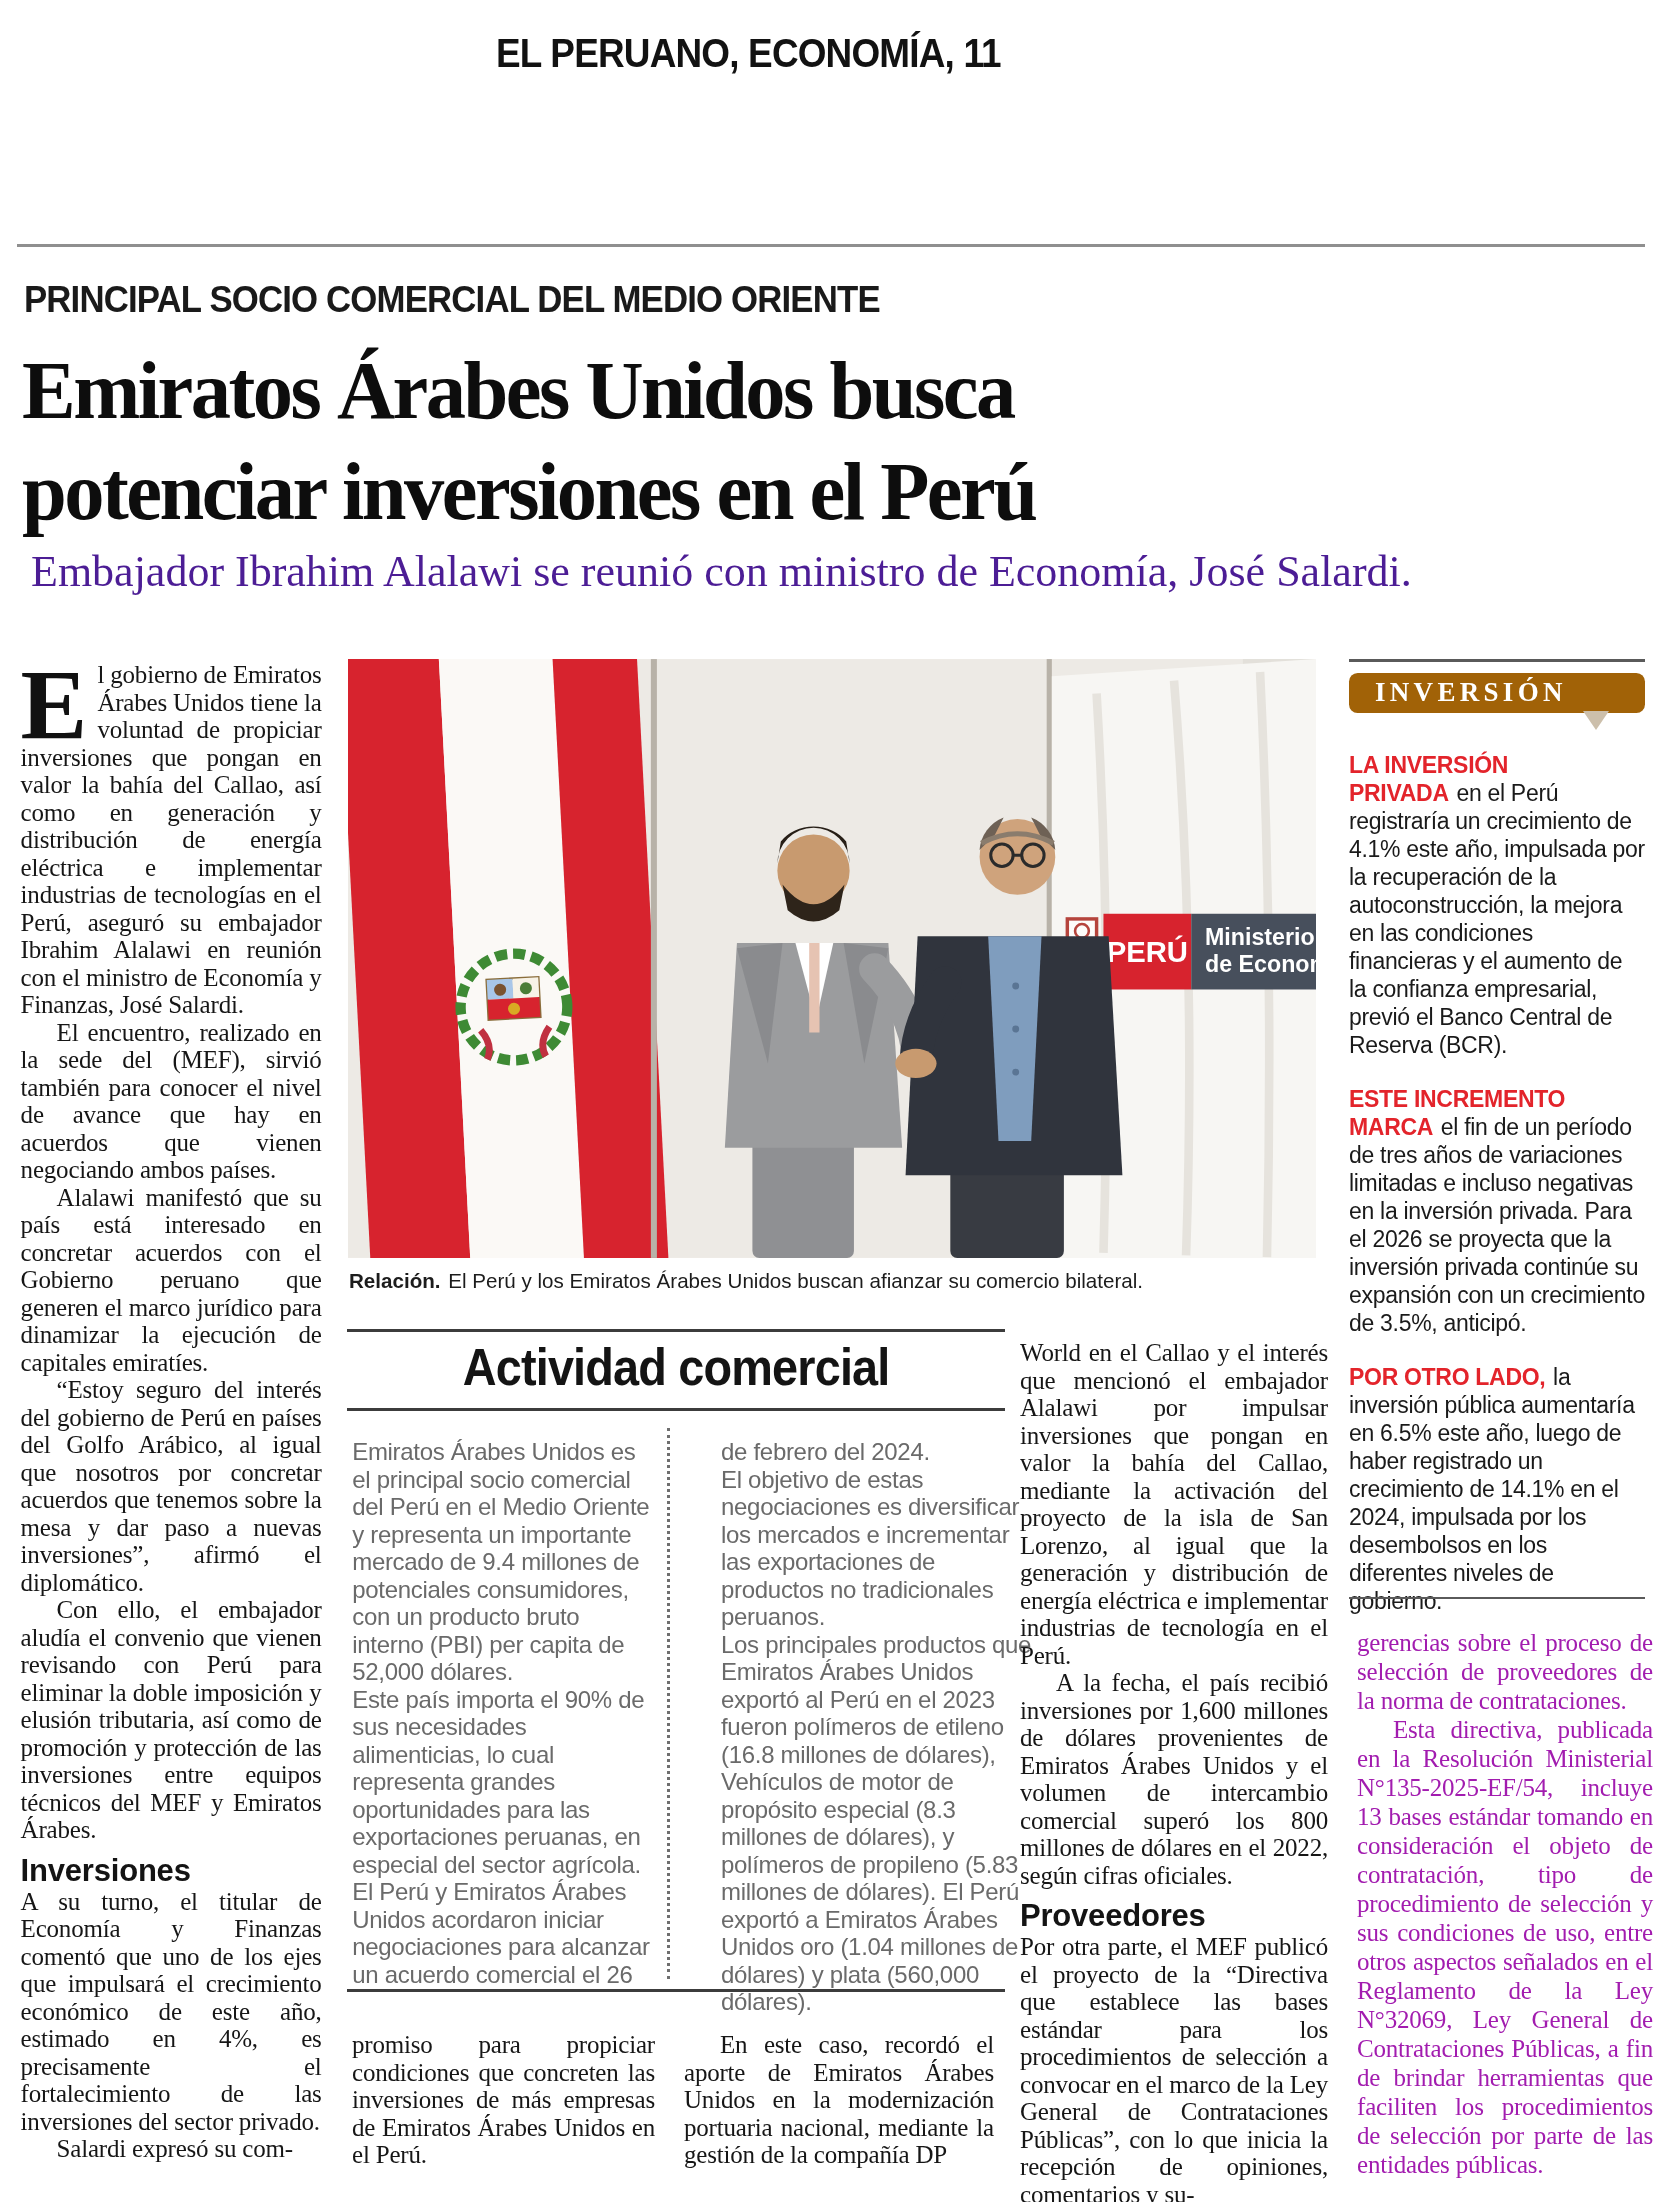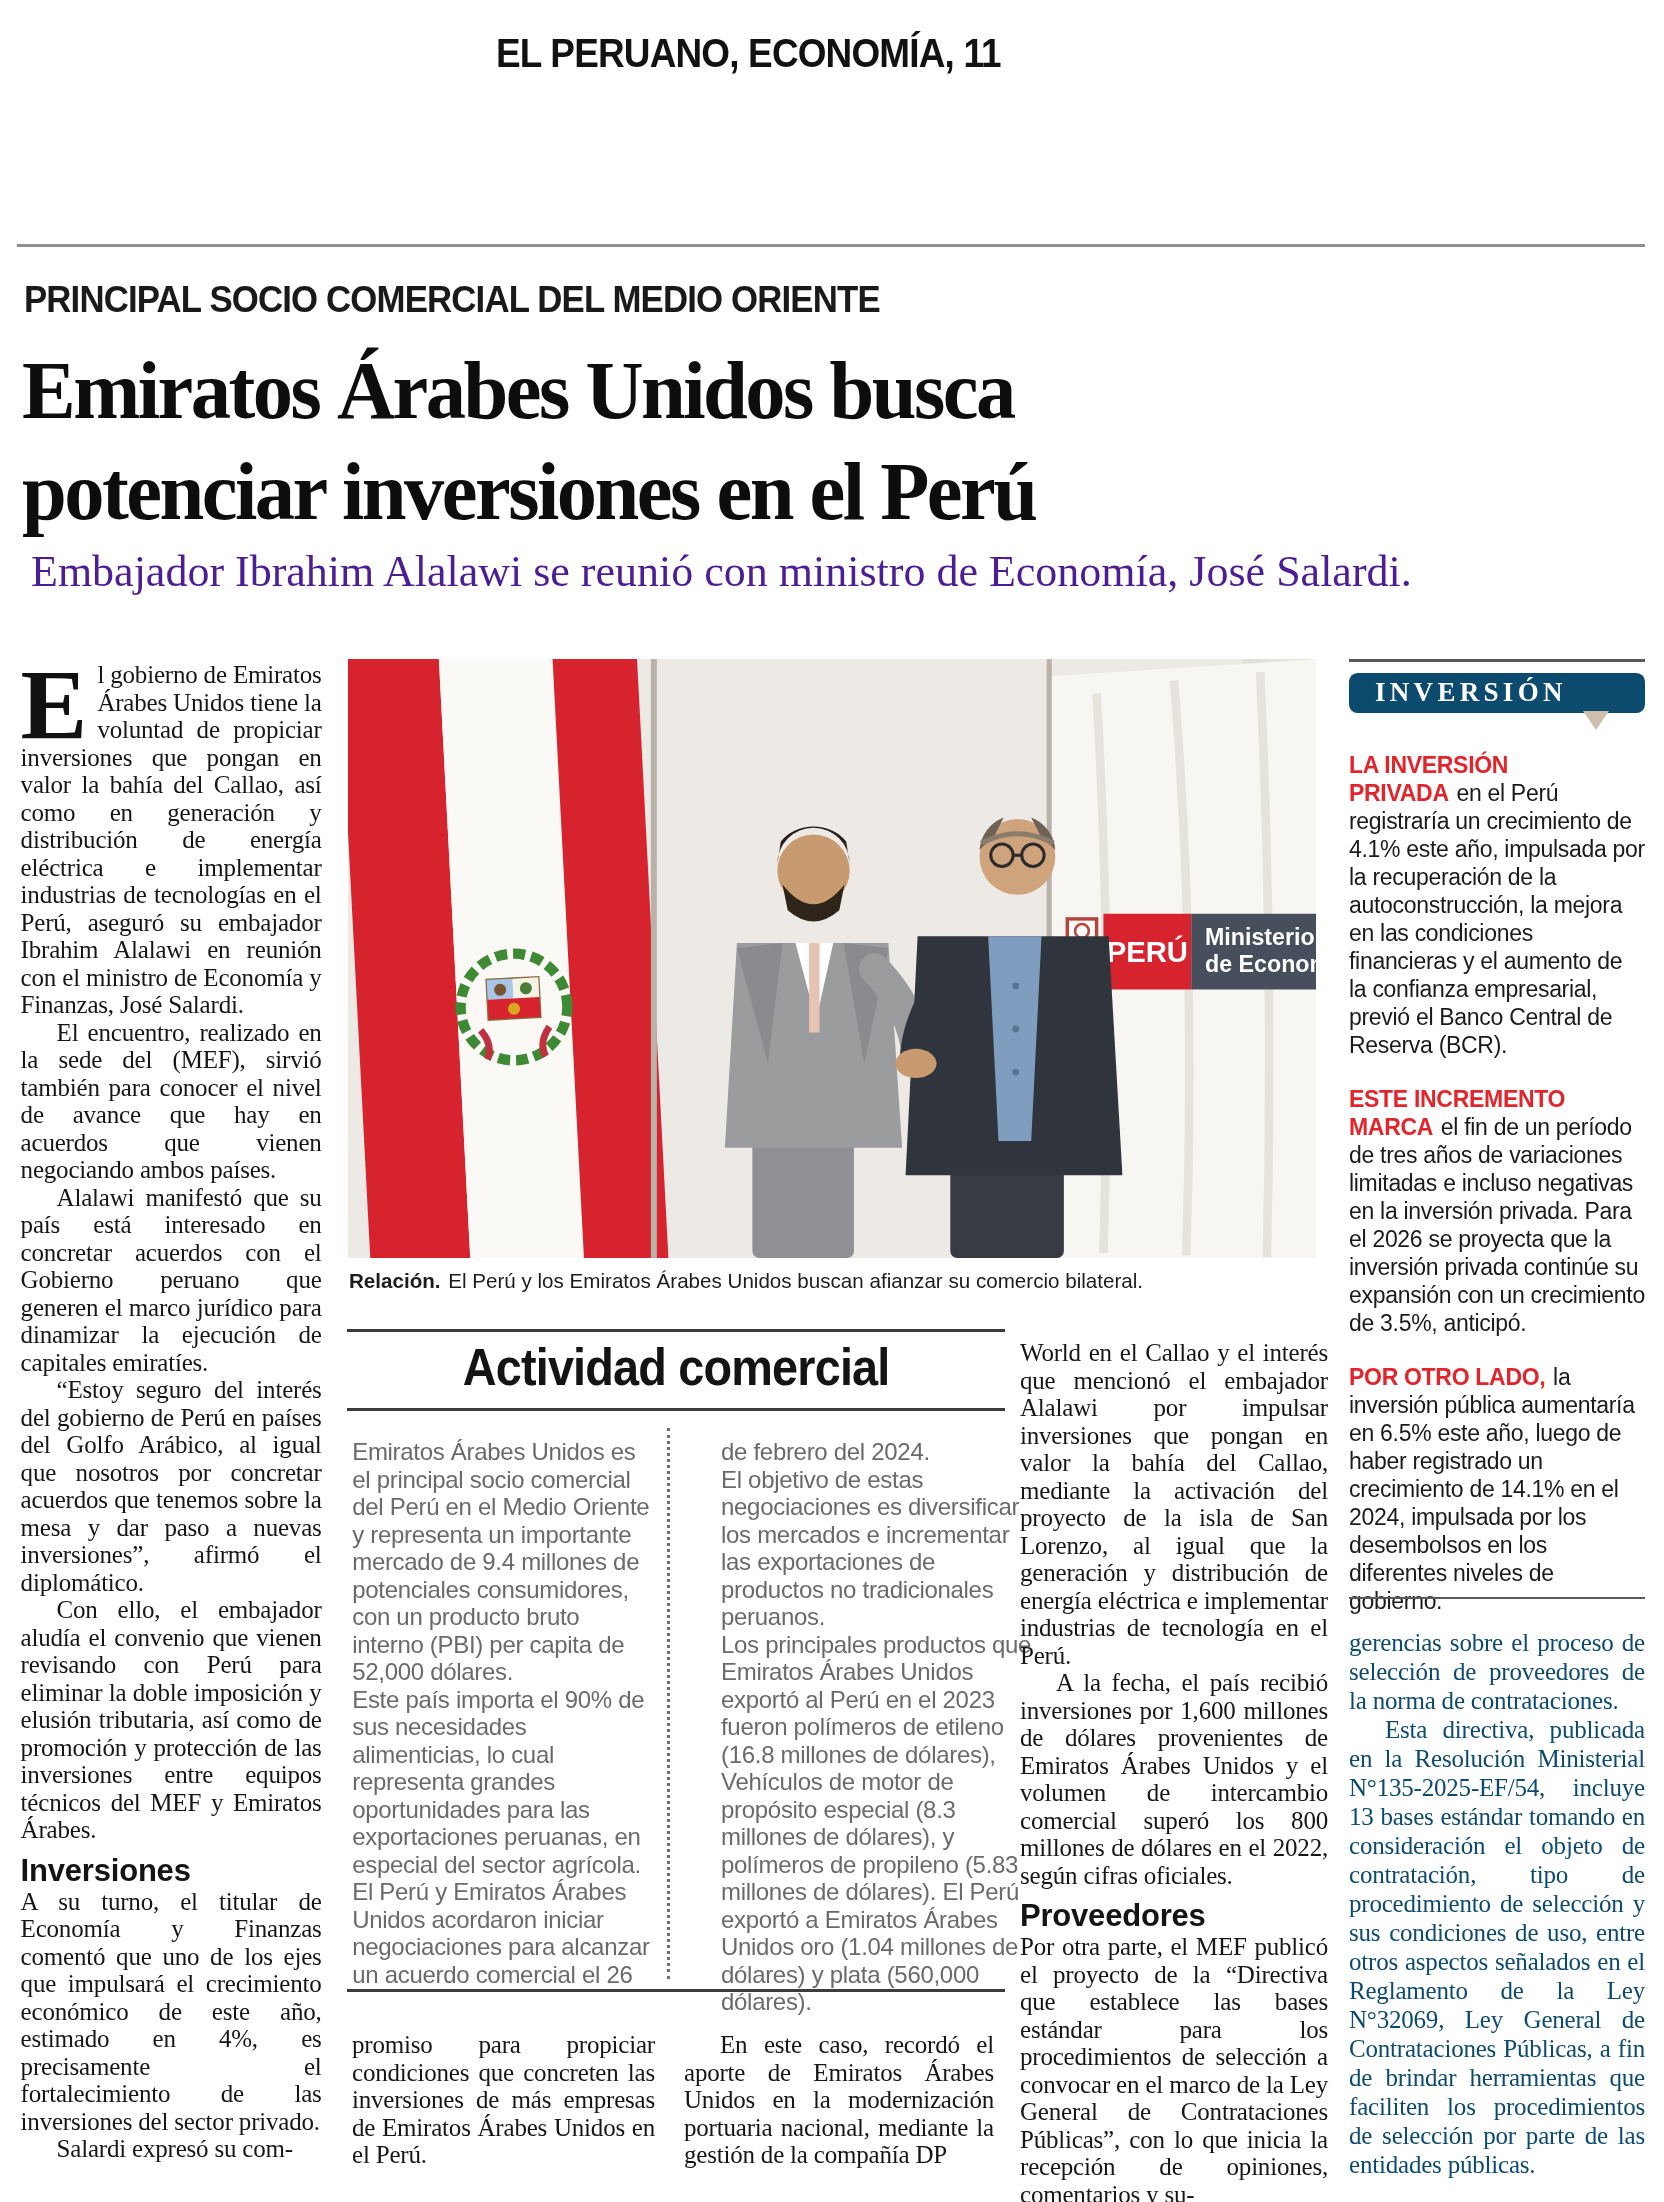--- a/index.html
+++ b/index.html
@@ -58,34 +58,34 @@
           line-height:27.5px;color:#6a6a6a;letter-spacing:-0.3px;}
   .fb-col p{margin:0;}
   .fb-left{left:5.2px;width:303px;}
   .fb-right{left:335px;width:311px;margin-left:39px;}
   .fb-divider{position:absolute;left:320px;top:99px;height:551px;width:0;
               border-left:3.4px dotted #6f6f6f;}
 
   
   .sidebar{position:absolute;left:1349px;top:659px;width:296px;height:1540px;}
   .sb-rule{width:296px;height:2.6px;background:#5a5a5a;}
-  .sb-tag{position:relative;margin-top:11.2px;width:296px;height:40px;background:#0c4a6e;
+  .sb-tag{position:relative;margin-top:11.2px;width:296px;height:40px;background:#a16207;
           border-radius:8.6px;}
   .sb-tag-label{position:absolute;left:26px;top:4.3px;font-family:"Liberation Serif",serif;
           font-weight:700;font-size:27px;letter-spacing:4.3px;color:#ffffff;}
   .sb-tag-pointer{position:absolute;right:36px;bottom:-17px;width:0;height:0;
           border-left:13.8px solid transparent;border-right:13.8px solid transparent;
           border-top:19px solid #ccbfab;}
   .sb-items{margin-top:38px;font-family:"Liberation Sans",sans-serif;font-size:23px;
             line-height:28px;color:#1a1a1a;letter-spacing:-0.3px;}
   .sb-items p{margin:0 0 26px 0;text-align:left;}
   .sb-lead{color:#e3242b;font-weight:800;margin-right:7.7px;}
   .sb-rule.mid{position:absolute;top:938px;height:1.7px;}
   .sb-serif{position:absolute;top:969px;width:296px;font-family:"Liberation Serif",serif;
-            font-size:25px;line-height:29px;text-align:justify;color:#0c4a6e;letter-spacing:-0.2px;}
+            font-size:25px;line-height:29px;text-align:justify;color:#a21caf;letter-spacing:-0.2px;margin-left:8px;}
   .sb-serif p{margin:0;}
   .sb-serif p.indent{text-indent:36px;}
 </style>
 </head>
 <body>
 
 <div class="page">
 
   <header class="masthead">
     <div class="date-line"><span>EL PERUANO, ECONOMÍA, 11</span></div>

